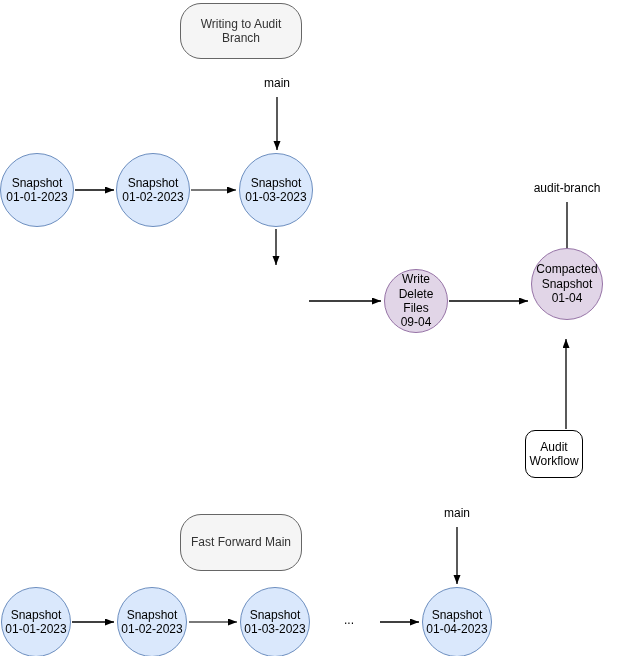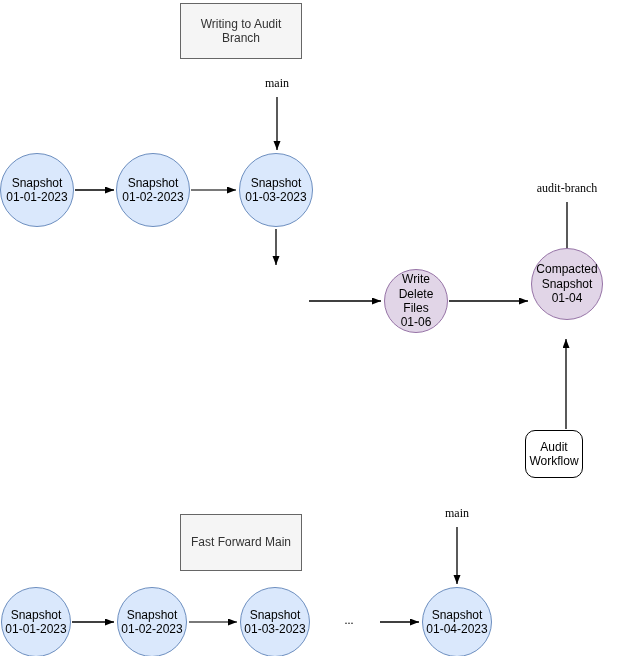--- a/index.html
+++ b/index.html
@@ -20,20 +20,21 @@
   }
   .node {
     position: absolute;
     display: flex;
     align-items: center;
     justify-content: center;
     text-align: center;
     font-size: 12px;
     line-height: 1.2;
     box-sizing: border-box;
+    border-radius: 21px;
   }
   .node .txt { white-space: pre-line; }
   .circle { border-radius: 50%; }
   .blue {
     background: var(--snapshot_fill, #dae8fc);
     border: 1px solid var(--snapshot_stroke, #6c8ebf);
   }
   .purple {
     background: var(--audit_fill, #e1d5e7);
     border: 1px solid var(--audit_stroke, #9673a6);
@@ -45,21 +46,20 @@
   }
   .whitebox {
     background: var(--workflow_box_fill, #ffffff);
     border: 1px solid var(--workflow_box_stroke, #000000);
     border-radius: 10px;
   }
   .floatlabel {
     position: absolute;
     font-size: 12px;
     text-align: center;
-    font-family: Liberation Serif, serif;
   }
 </style>
 </head>
 <body>
 
 <div class="canvas">
 
   <svg class="arrows" viewBox="0 0 619 656">
     <defs>
       <marker id="ah" markerWidth="10" markerHeight="8" refX="9" refY="3.5" orient="auto" markerUnits="userSpaceOnUse">
@@ -96,21 +96,21 @@
 01-02-2023</span>
   </div>
   <div class="node circle blue" style="left:239px; top:153px; width:74px; height:74px;">
     <span class="txt">Snapshot
 01-03-2023</span>
   </div>
 
   <div class="node circle purple" style="left:384px; top:269px; width:64px; height:64px;">
     <span class="txt">Write
 Delete Files
-01-06</span>
+09-04</span>
   </div>
   <div class="node circle purple" style="left:531px; top:248px; width:72px; height:72px;">
     <span class="txt">Compacted
 Snapshot
 01-04</span>
   </div>
 
   <div class="floatlabel" style="left:517px; top:181px; width:100px;">audit-branch</div>
 
   <div class="node whitebox" style="left:525px; top:430px; width:58px; height:48px;">

